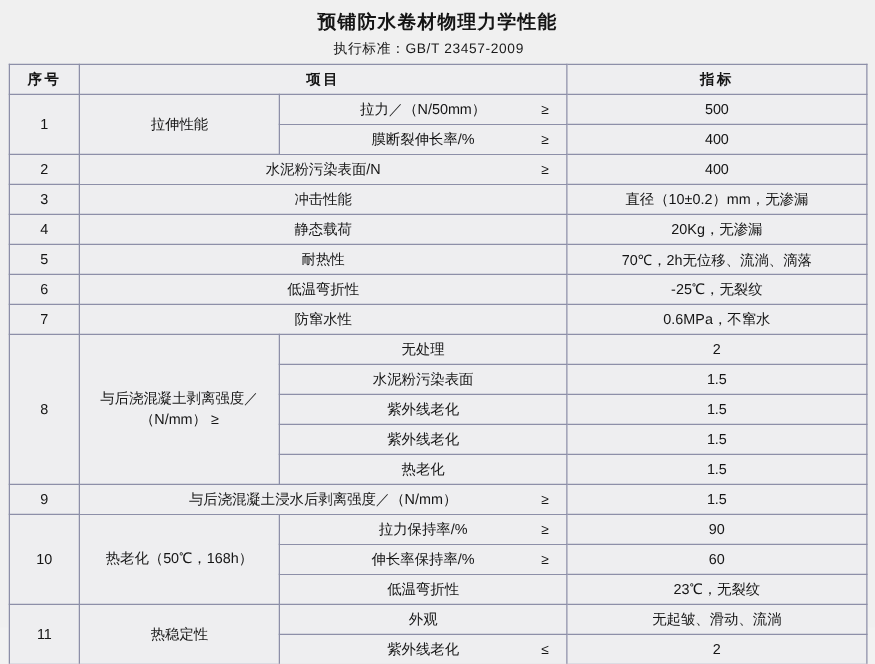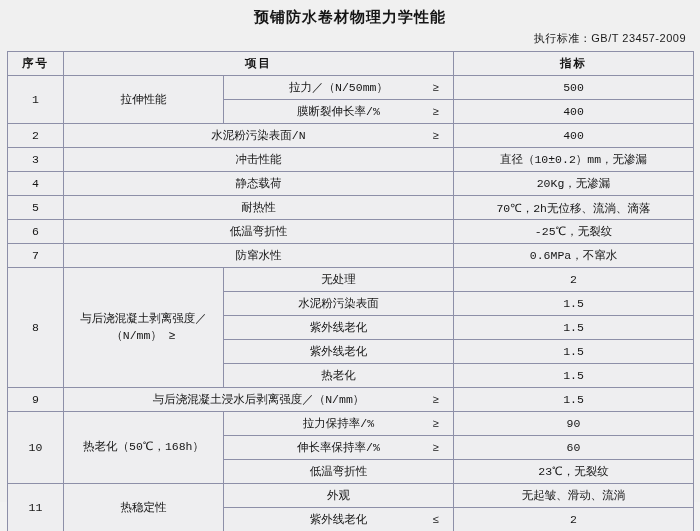--- a/index.html
+++ b/index.html
@@ -24,34 +24,33 @@
   .doc-title {
     text-align: center;
     font-size: 15px;
     font-weight: bold;
     color: #151515;
     letter-spacing: 1px;
     padding-top: 8px;
     padding-bottom: 4px;
   }
   .standard-line {
-    text-align: right;
+    text-align: center;
     font-size: 11px;
     color: #1a1a1a;
     padding-right: 14px;
     padding-bottom: 5px;
     letter-spacing: 0.5px;
   }
   table.spec {
     border-collapse: collapse;
     width: 686px;
     margin: 0 7px;
     table-layout: fixed;
     background: #efeff1;
-    font-family: Liberation Mono, monospace;
   }
   table.spec td, table.spec th {
     border: 1px solid #8d8fa8;
     font-size: 11.5px;
     text-align: center;
     vertical-align: middle;
     color: #151515;
     padding: 0;
     height: 23px;
     background: #eeeef0;

